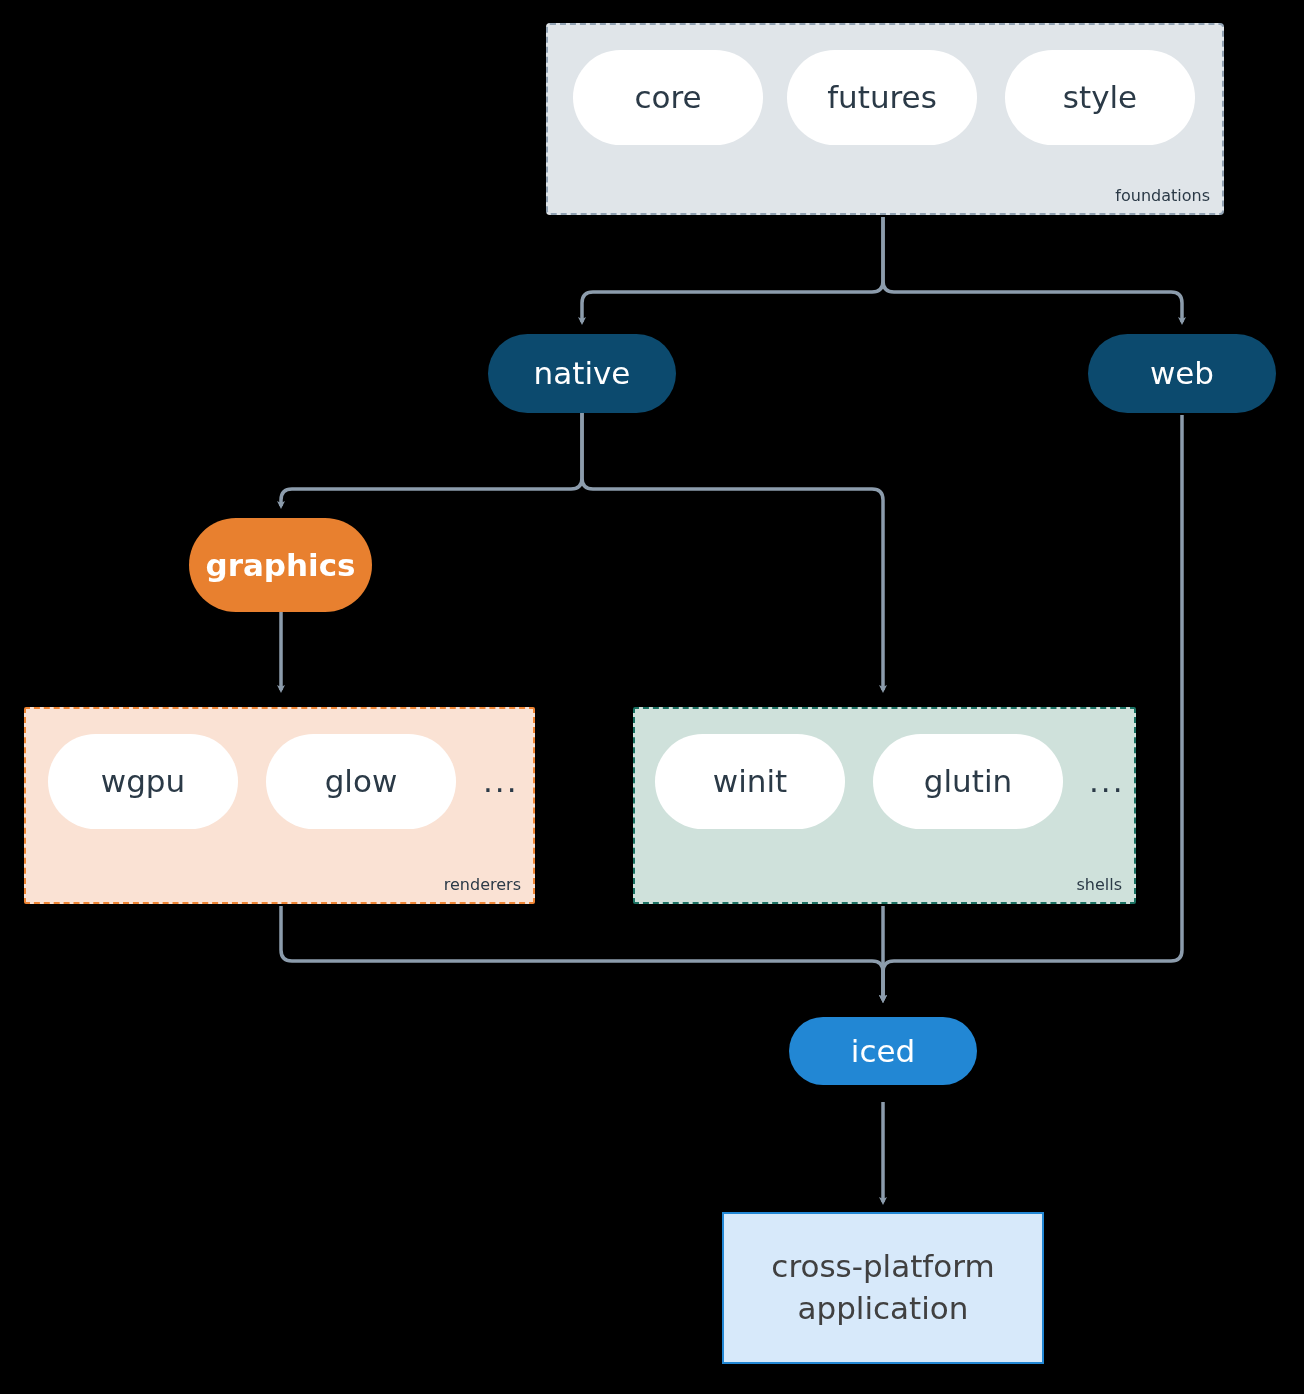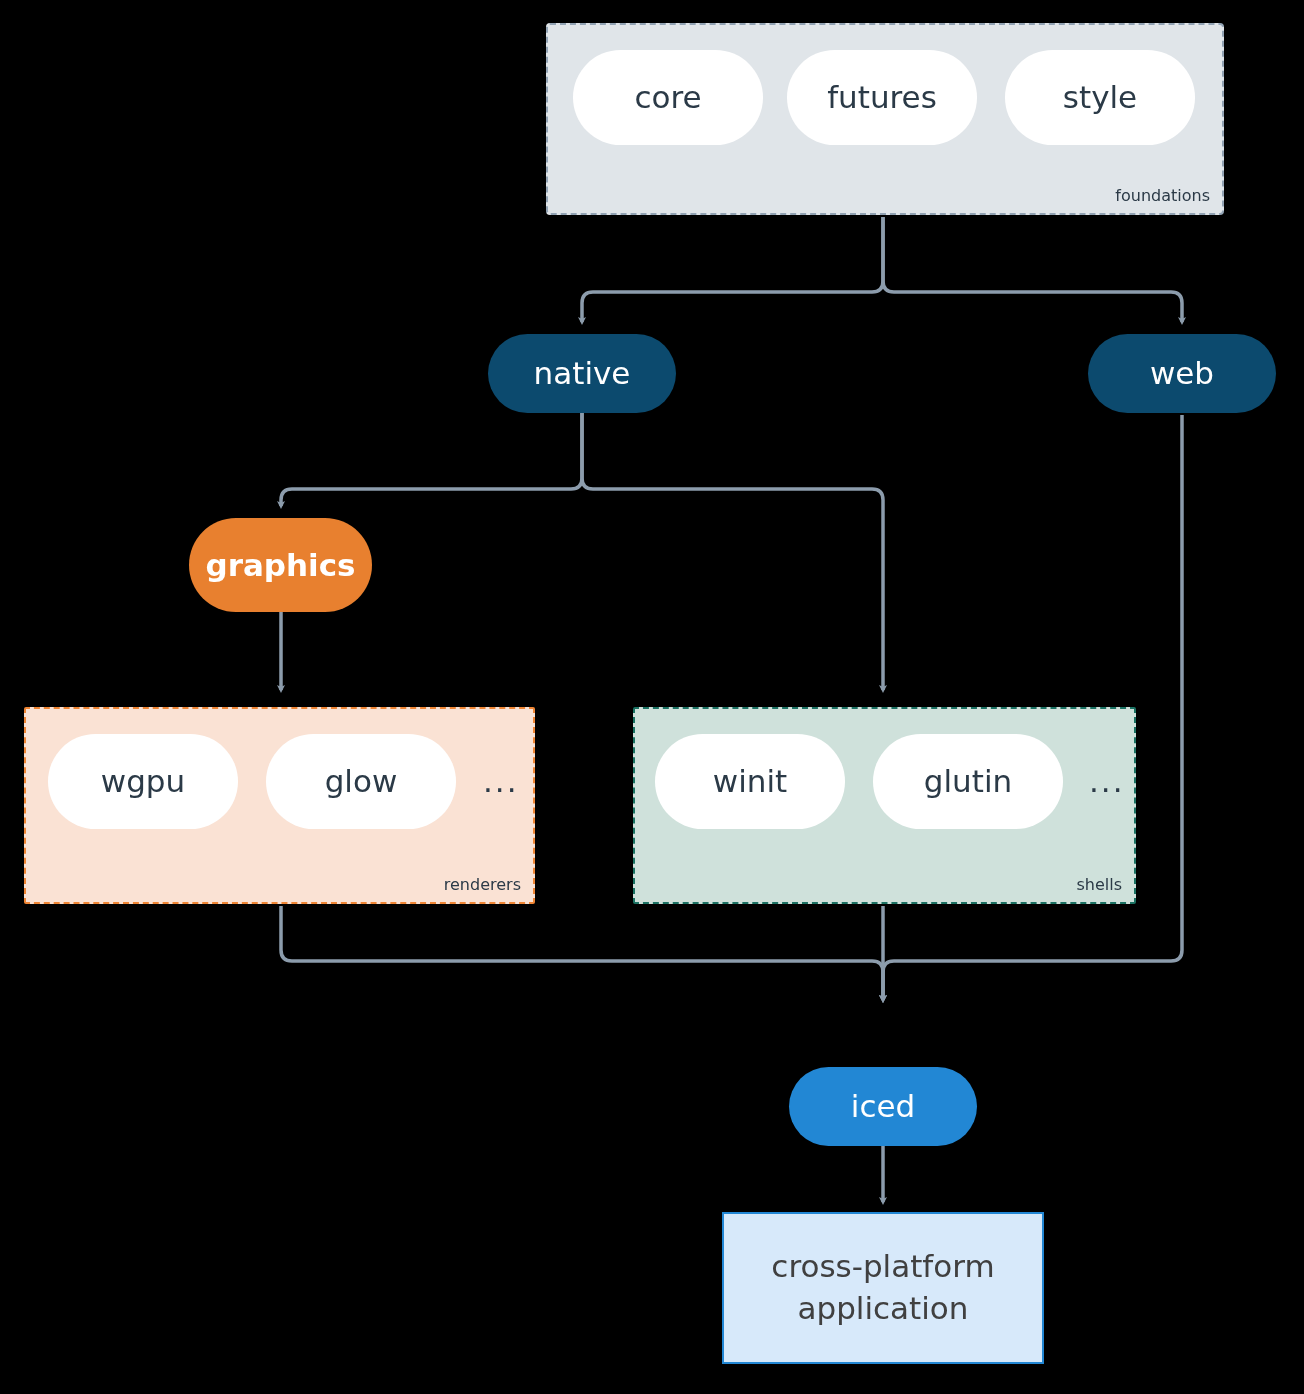--- a/index.html
+++ b/index.html
@@ -193,21 +193,21 @@
   </div>
 
   <div class="pill" style="left:655px; top:734px; width:190px; height:95px;">
     <span>winit</span>
   </div>
   <div class="pill" style="left:873px; top:734px; width:190px; height:95px;">
     <span>glutin</span>
   </div>
   <span class="ellipsis" style="left:1089px; top:766px;">...</span>
 
-  <div class="node node-iced" style="left:789px; top:1067px; width:188px; height:79px;justify-content:center;">
+  <div class="node node-iced" style="left:789px; top:1017px; width:188px; height:68px;justify-content:center;">
     <span>iced</span>
   </div>
 
   <div class="rect-node" style="left:722px; top:1212px; width:322px; height:152px;">
     <div>
       <div>cross-platform</div>
       <div>application</div>
     </div>
   </div>
 

